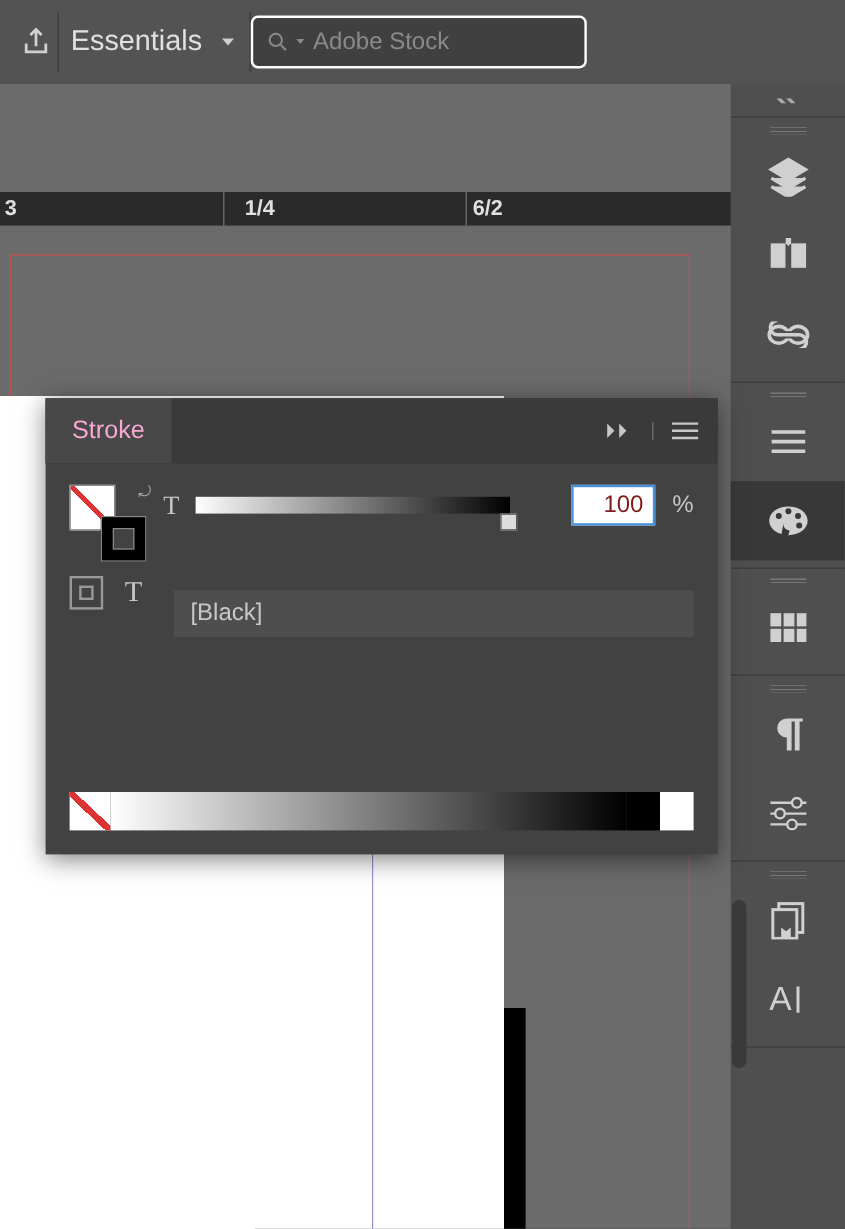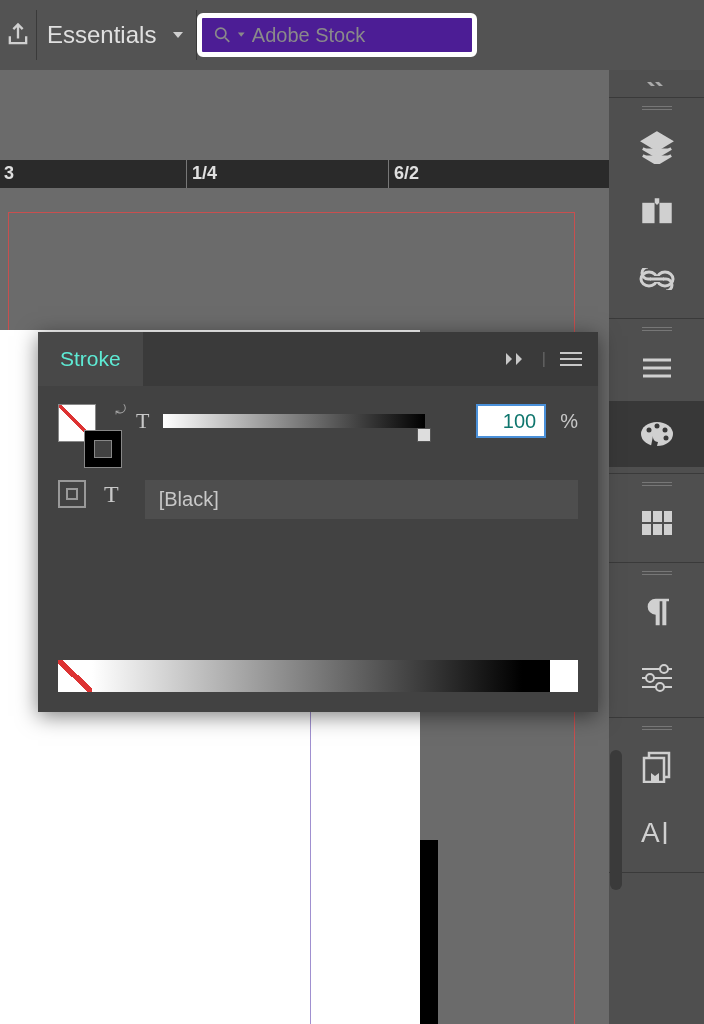--- a/index.html
+++ b/index.html
@@ -1,23 +1,23 @@
 <!DOCTYPE html>
 <html><head>
   <meta charset="utf-8">
   <style>
     * { margin: 0; padding: 0; box-sizing: border-box; font-family: -apple-system, BlinkMacSystemFont, "Segoe UI", sans-serif; }
     body { background: #4a4a4a; width: 704px; height: 1024px; overflow: hidden; position: relative; color: #d0d0d0; }
     
     
-    .topbar { height: 70px; background: #535353; display: flex; align-items: center; padding: 0 0; }
+    .topbar { height: 70px; background: #535353; display: flex; align-items: center; padding: 0 12px; }
     .share-icon { width: 36px; height: 36px; display: flex; align-items: center; justify-content: center; cursor: pointer; }
     .divider-v { width: 1px; height: 50px; background: #3a3a3a; }
     .workspace-selector { display: flex; align-items: center; gap: 14px; color: #e0e0e0; font-size: 24px; cursor: pointer; padding: 0 10px; }
-    .search-box { flex: 1; max-width: 280px; height: 44px; background: #4c1d95; border: 5px solid #ffffff; border-radius: 6px; display: flex; align-items: center; padding: 0 12px; gap: 6px; }
+    .search-box { flex: 1; max-width: 280px; height: 44px; background: #404040; border: 2px solid #ffffff; border-radius: 6px; display: flex; align-items: center; padding: 0 12px; gap: 6px; }
     .search-box input { background: transparent; border: none; outline: none; color: #a0a0a0; font-size: 20px; width: 100%; }
     .search-box input::placeholder { color: #8a8a8a; }
     
     
     .main-area { position: absolute; top: 70px; left: 0; right: 95px; bottom: 0; background: #6b6b6b; }
     
     
     .ruler { position: absolute; top: 90px; left: 0; right: 0; height: 28px; background: #2a2a2a; color: #e0e0e0; font-size: 18px; font-weight: 600; }
     .ruler-tick { position: absolute; top: 3px; }
     .ruler-line { position: absolute; top: 0; bottom: 0; width: 1px; background: #777; }
@@ -37,47 +37,47 @@
     .panel-btn.active { background: #383838; }
     .panel-btn svg { fill: #d0d0d0; }
     .grip { height: 10px; display: flex; align-items: center; justify-content: center; }
     .grip-lines { width: 30px; height: 6px; background: repeating-linear-gradient(to bottom, #777 0 1px, transparent 1px 3px); }
     .scroll-hint { position: absolute; right: 82px; top: 680px; width: 12px; height: 140px; background: #3a3a3a; border-radius: 6px; }
     
     
     .color-panel { position: absolute; top: 332px; left: 38px; width: 560px; height: 380px; background: #424242; box-shadow: 0 4px 20px rgba(0,0,0,0.5); color: #c8c8c8; }
     .panel-tabs { height: 54px; display: flex; align-items: stretch; background: #3a3a3a; }
     .tab { padding: 0 22px; display: flex; align-items: center; font-size: 21px; cursor: pointer; gap: 8px; }
-    .tab.inactive { background: #484848; color: #5eead4; }
+    .tab.inactive { background: #484848; color: #f9a8d4; }
     .tab.active { background: #3a3a3a; color: #e8e8e8; font-weight: 500; }
     .tab-spacer { flex: 1; background: #3a3a3a; }
     .panel-menu { display: flex; align-items: center; gap: 14px; padding: 0 16px; background: #3a3a3a; }
     
     .panel-body { padding: 18px 20px; }
     .swatch-row { display: flex; align-items: flex-start; gap: 20px; margin-bottom: 18px; }
     .swatch-stack { position: relative; width: 58px; height: 58px; }
     .swatch-fill { position: absolute; top: 0; left: 0; width: 38px; height: 38px; background: #fff; border: 1px solid #888; }
     .swatch-fill::after { content: ''; position: absolute; top: 0; left: 0; right: 0; bottom: 0; background: linear-gradient(to top right, transparent 46%, #d33 46%, #d33 54%, transparent 54%); }
     .swatch-stroke { position: absolute; bottom: -6px; right: -6px; width: 38px; height: 38px; background: #000; border: 1px solid #888; display:flex; align-items:center; justify-content:center;}
     .swatch-stroke::after{content:''; width:16px; height:16px; background:#424242; border:1px solid #888;}
     .swap-arrow { position: absolute; top: -2px; right: -10px; font-size: 13px; color: #aaa; }
     
     .tint-row { display: flex; align-items: center; gap: 14px; flex: 1; }
     .t-label { font-size: 22px; color: #c8c8c8; font-family: Georgia, serif;}
     .tint-slider { flex: 1; height: 14px; background: linear-gradient(to right, #fff, #000); position: relative; }
     .tint-handle { position: absolute; right: -6px; bottom: -14px; width: 14px; height: 14px; background: #ddd; border: 1px solid #555; }
-    .tint-input { width: 70px; height: 34px; background: #fff; border: 2px solid #4a90d9; text-align: right; padding: 0 8px; font-size: 20px; color: #0f766e; margin-left: 37px; }
+    .tint-input { width: 70px; height: 34px; background: #fff; border: 2px solid #4a90d9; text-align: right; padding: 0 8px; font-size: 20px; color: #7f1d1d; margin-left: 37px; }
     .pct { font-size: 20px; }
     
     .mode-row { display: flex; align-items: center; gap: 20px; margin-bottom: 14px; }
     .mode-box { width: 28px; height: 28px; border: 2px solid #999; display:flex;align-items:center;justify-content:center; }
     .mode-box-inner{width:12px;height:12px;border:2px solid #999;}
     .mode-t { font-size: 24px; font-family: Georgia, serif; color: #c8c8c8; }
     
-    .swatch-name-row { background: #4e4e4e; padding: 8px 14px; margin-bottom: 10px; font-size: 20px; }
+    .swatch-name-row { background: #4e4e4e; padding: 8px 14px; margin-bottom: 10px; font-size: 20px; margin-top: 12px; }
     .cmyk-row { font-size: 20px; padding: 4px 0; }
     
     .spectrum-bar { position: absolute; bottom: 20px; left: 20px; right: 20px; height: 32px; display: flex; }
     .spectrum-none { width: 34px; background: #fff; position: relative; }
     .spectrum-none::after { content:''; position:absolute; inset:0; background: linear-gradient(to top right, transparent 44%, #d33 44%, #d33 56%, transparent 56%); }
     .spectrum-grad { flex: 1; background: linear-gradient(to right, #fff, #000); }
     .spectrum-white { width: 28px; background: #fff; }
     .spectrum-black { width: 28px; background: #000; }
   </style>
 </head>
@@ -106,21 +106,21 @@
         <path fill="#8a8a8a" d="M1 2l4 5 4-5z"></path>
       </svg>
     <input type="text" placeholder="Adobe Stock" style="">
   </div>
 </div>
 
 <div class="main-area">
   <div class="ruler">
     <span class="ruler-tick" style="left:4px">3</span>
     <span class="ruler-line" style="left:186px"></span>
-    <span class="ruler-tick" style="left:192px">1/4</span>
+    <span class="ruler-tick" style="left:204px">1/4</span>
     <span class="ruler-line" style="left:388px"></span>
     <span class="ruler-tick" style="left:394px">6/2</span>
   </div>
   <div class="canvas-frame">
     <div class="page-border"></div>
     <div class="page-white">
       <div class="guide-v" style="left:310px; top:380px;"></div>
     </div>
     <div class="page-shadow"></div>
   </div>

